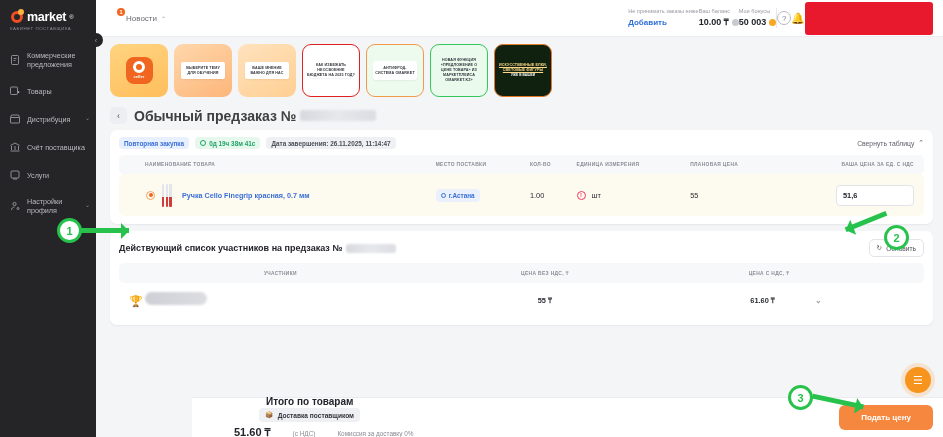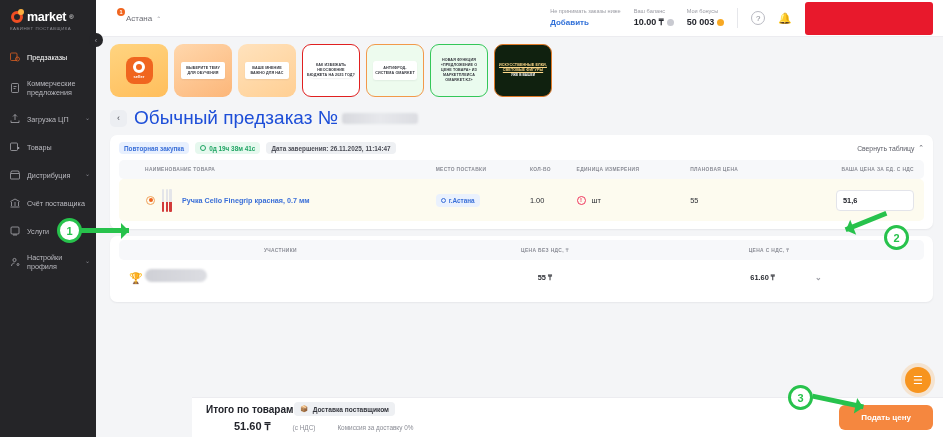--- a/index.html
+++ b/index.html
@@ -67,21 +67,21 @@
   .news-ic .paper { width:14px; height:11px; background:#d6d7dc; border-radius:2px; }
   .news-ic .paper:after{content:"";position:absolute;left:2px;top:3px;width:6px;height:1px;background:#fff;box-shadow:0 3px 0 #fff;}
   .news-badge {
     position:absolute; right:-3px; top:-4px; background:#f0651f; color:#fff;
     font-size:5.5px; width:8px; height:8px; border-radius:50%;
     display:flex;align-items:center;justify-content:center; font-weight:bold;
   }
   .news-txt { font-size:8px; color:#6d6e76; }
   .caret-up { font-size:6px; color:#9a9ba3; }
 
-  .top-right { display:flex; align-items:center; gap:13px; }
+  .top-right { display:flex; align-items:center; }
   .kv { line-height:1.25; }
   .kv .k { font-size:5.6px; color:#9a9ba3; display:block; }
   .kv .v { font-size:9px; font-weight:bold; color:#22242b; }
   .kv a { font-size:8px; color:#2f6fd8; text-decoration:none; font-weight:bold;}
   .coin{display:inline-block;width:7px;height:7px;border-radius:50%;background:#f7a823;vertical-align:-1px;}
   .coin.grey{background:#c9cad1;}
   .divider-v { width:1px; height:20px; background:#e6e7eb; }
   .ic-circle { width:14px;height:14px;border-radius:50%;border:1px solid #b9bac2;color:#7e808a;
     display:flex;align-items:center;justify-content:center;font-size:8px;cursor:pointer;}
   .bell { font-size:11px; color:#6d6e76; cursor:pointer; }
@@ -107,21 +107,21 @@
   .bn7 { background:#10210f; border:1.6px solid #e07a28; color:#ffd98a; position:relative;}
   .bn7 .t{ text-decoration:underline; }
   .bn7 .sub{ font-size:3.2px; color:#fff; margin-top:2px;}
 
   
   .content { flex:1; padding: 2px 10px 0 14px; overflow:hidden; }
 
   .page-head { display:flex; align-items:center; gap:7px; margin: 4px 0 6px 0; }
   .back-btn { width:17px;height:17px;border-radius:5px;background:#eceef2;color:#4a4c55;
     display:flex;align-items:center;justify-content:center;font-size:9px;cursor:pointer;}
-  .page-title { font-size:19px; font-weight:normal; color:#1d4ed8; display:flex; align-items:center; gap:4px;}
+  .page-title { font-size:14px; font-weight:bold; color:#404040; display:flex; align-items:center; gap:4px;}
   .blur-pill { display:inline-block; height:11px; width:76px; border-radius:3px;
     background:linear-gradient(90deg,#d8d9de,#e7e8ec,#dcdde2); filter:blur(1.1px); }
 
   .card { background:#fff; border-radius:7px; box-shadow:0 1px 2px rgba(20,20,30,.06); }
 
   .card-top { padding:7px 9px 0 9px; display:flex; align-items:center; gap:6px; }
   .chip { font-size:6.4px; padding:2.5px 5px; border-radius:4px; font-weight:bold; white-space:nowrap;}
   .chip-blue { background:#e8f0fe; color:#3a6fd8; }
   .chip-green { background:#e6f8ee; color:#1fa463; display:flex; align-items:center; gap:3px;}
   .chip-grey { background:#eef0f3; color:#4c4e57; }
@@ -169,21 +169,21 @@
   .part-tbl tbody td:nth-child(2){ text-align:center; }
   .part-tbl tbody td:last-child{ text-align:center; padding-right:0;}
   .trophy { font-size:11px; }
   .blur-name { display:inline-block; width:62px;height:13px;border-radius:7px;
     background:linear-gradient(90deg,#cfd0d6,#dcdde2); filter:blur(.8px);}
   .row-chev { color:#9a9ba3; font-size:8px; cursor:pointer; }
 
   
   .footer { position:absolute; left:96px; right:0; bottom:0; height:40px; background:#fff;
     border-top:1px solid #ececf0; display:flex; align-items:center; padding:0 10px 0 14px; z-index:6;}
-  .tot-l1 { display:flex; align-items:center; gap:1px; }
+  .tot-l1 { display:flex; align-items:center; gap:1px;flex-direction:column; }
   .tot-title { font-size:10px; font-weight:bold; color:#22242b; }
   .deliv-chip { background:#eef0f3; border-radius:4px; font-size:6.6px; font-weight:bold;
     color:#33353c; padding:3px 6px; display:flex; align-items:center; gap:4px;}
   .tot-l2 { display:flex; align-items:baseline; gap:22px; margin-top:2px;margin-left:28px;}
   .tot-sum { font-size:11px; font-weight:bold; color:#22242b; }
   .tot-vat { font-size:6.4px; color:#8a8c95; }
   .tot-comm { font-size:6.4px; color:#8a8c95; }
   .submit-btn { margin-left:auto; background:#f5873f; color:#fff; border:none; border-radius:6px;
     font-size:8px; font-weight:bold; padding:8px 22px; cursor:pointer; }
   .fab { position:absolute; right:12px; bottom:44px; width:26px;height:26px;border-radius:50%;
@@ -212,49 +212,29 @@
         </span>
         <span class="brand-name">market</span>
         <span class="brand-sup">®</span>
       </div>
       <div class="brand-sub">КАБИНЕТ ПОСТАВЩИКА</div>
     </div>
 
     <div class="collapse-btn">‹</div>
 
     <nav class="nav">
-      <div class="nav-item active">
-        <span class="nav-ic">
-            <svg viewBox="0 0 24 24">
-              <rect x="3" y="4" width="13" height="15" rx="2"></rect>
-              <circle cx="17" cy="16" r="4"></circle>
-            </svg>
-          </span>
-        <span class="nav-label">Предзаказы</span>
-      </div>
       <div class="nav-item">
         <span class="nav-ic">
             <svg viewBox="0 0 24 24">
               <rect x="5" y="3" width="14" height="18" rx="2"></rect>
               <line x1="9" y1="9" x2="15" y2="9"></line>
               <line x1="9" y1="13" x2="13" y2="13"></line>
             </svg>
           </span>
         <span class="nav-label">Коммерческие предложения</span>
-      </div>
-      <div class="nav-item">
-        <span class="nav-ic">
-            <svg viewBox="0 0 24 24">
-              <path d="M4 15v4h16v-4"></path>
-              <path d="M12 3v11"></path>
-              <path d="M8 7l4-4 4 4"></path>
-            </svg>
-          </span>
-        <span class="nav-label">Загрузка ЦП</span>
-        <span class="chev">⌄</span>
       </div>
       <div class="nav-item">
         <span class="nav-ic">
             <svg viewBox="0 0 24 24">
               <rect x="3" y="4" width="14" height="15" rx="2"></rect>
               <line x1="17" y1="14" x2="21" y2="14"></line>
               <line x1="19" y1="12" x2="19" y2="16"></line>
             </svg>
           </span>
         <span class="nav-label">Товары</span>
@@ -305,21 +285,21 @@
   </aside>
 
   <div class="main">
 
     <header class="topbar">
       <div class="news">
         <span class="news-ic">
           <span class="paper"></span>
           <span class="news-badge">1</span>
         </span>
-        <span class="news-txt">Астана</span>
+        <span class="news-txt">Новости</span>
         <span class="caret-up">⌃</span>
       </div>
 
       <div class="top-right">
         <div class="kv">
           <span class="k">Не принимать заказы ниже</span>
           <a href="#">Добавить</a>
         </div>
         <div class="kv">
           <span class="k">Ваш баланс</span>
@@ -436,20 +416,30 @@
               <td>
                 <span class="price-input">51,6</span>
               </td>
             </tr>
               </tbody>
           </table>
         </div>
       </div>
 
       <div class="card" style="margin-top:7px;">
+        <div class="part-head">
+          <span class="part-title">
+            <span>Действующий список участников на предзаказ №</span>
+            <span class="blur-pill"></span>
+          </span>
+          <span class="refresh-btn">
+            <span>↻</span>
+            <span>Обновить</span>
+          </span>
+        </div>
 
         <div class="tbl-wrap" style="padding-top:4px;">
           <table class="part-tbl">
             <thead>
                 <tr>
               <th>УЧАСТНИКИ</th>
               <th>ЦЕНА БЕЗ НДС, ₸</th>
               <th>ЦЕНА С НДС, ₸</th>
             </tr>
               </thead>

